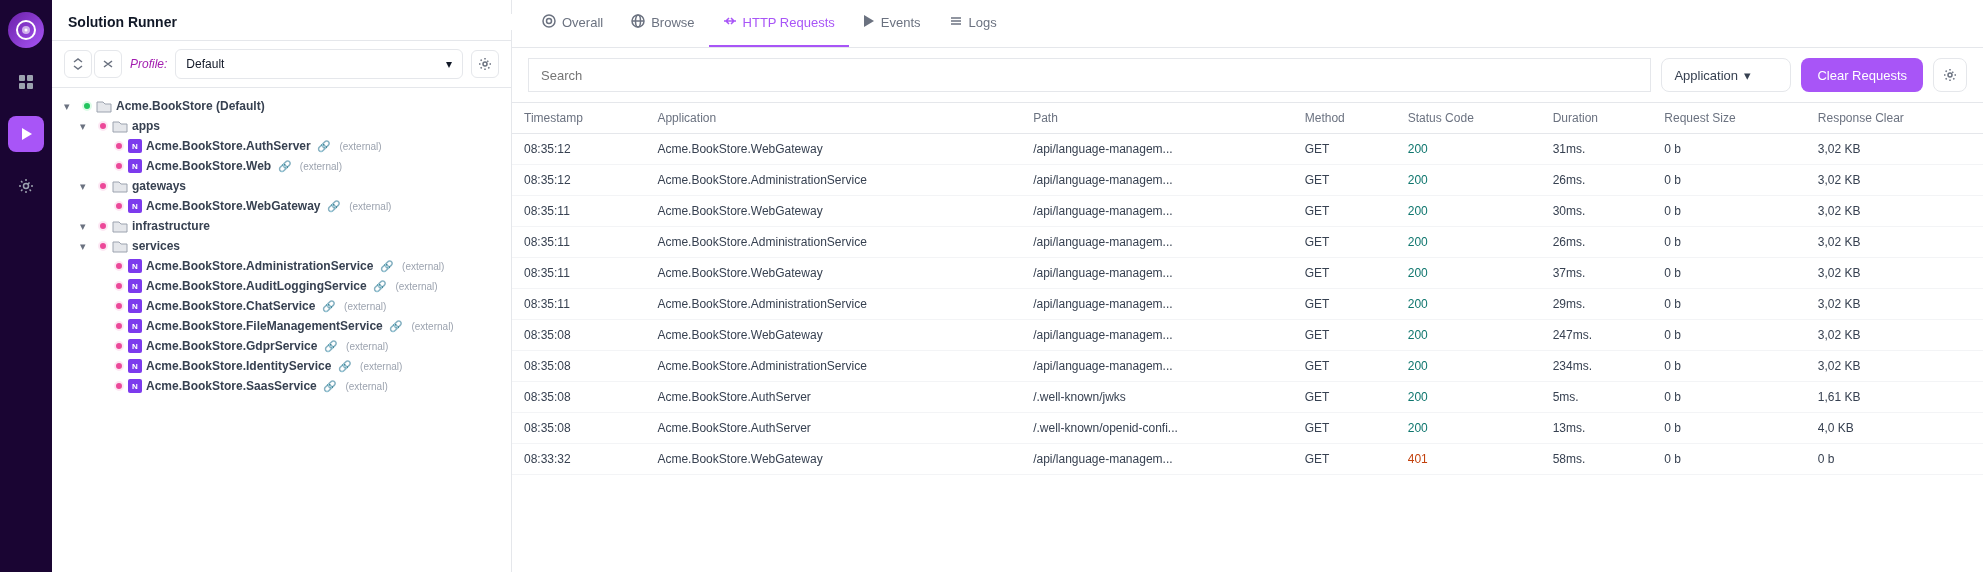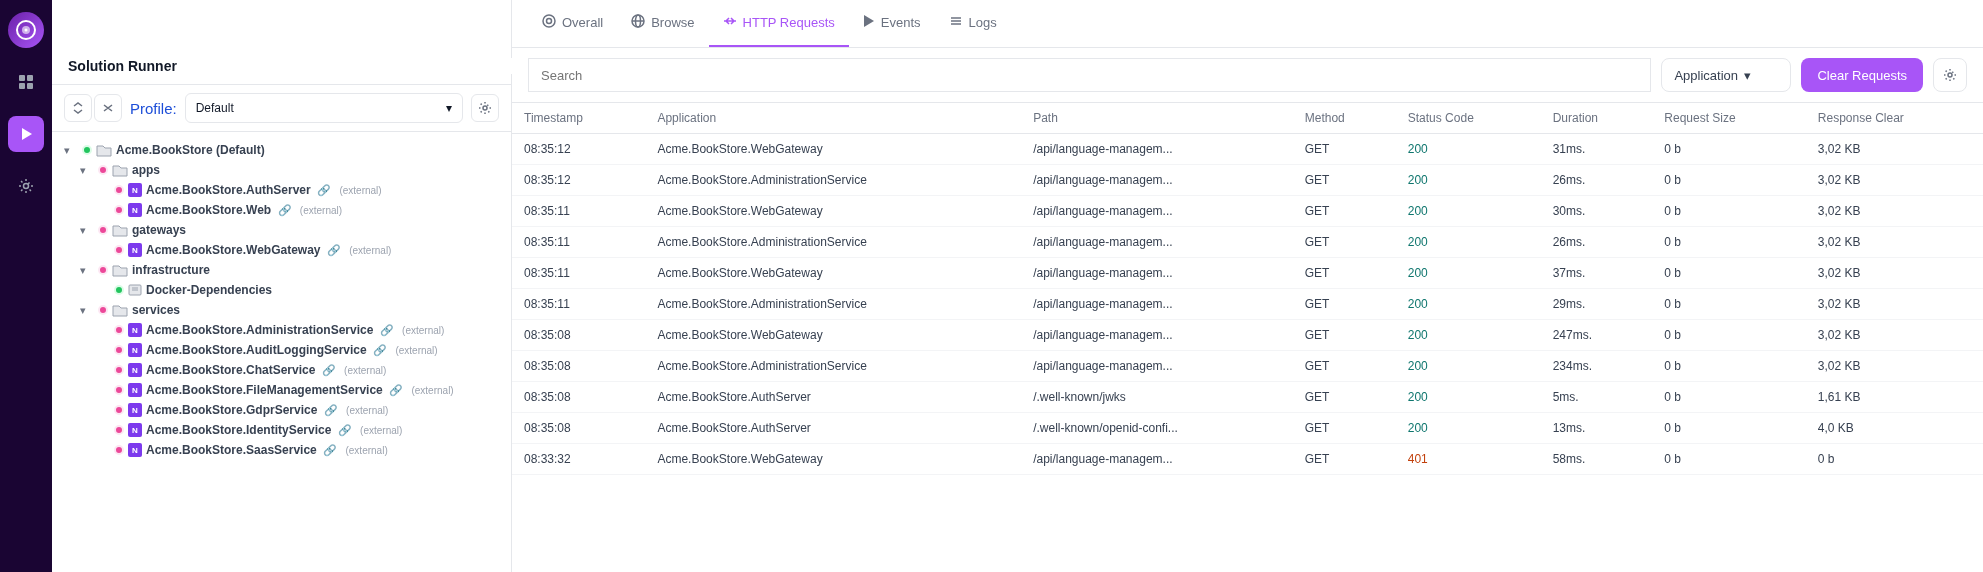--- a/index.html
+++ b/index.html
@@ -49,21 +49,20 @@
       padding: 14px 16px 10px;
       border-bottom: 1px solid #e5e7eb;
       display: flex;
       align-items: center;
       justify-content: space-between;
     }
     .solution-panel .header-title {
       font-size: 14px;
       font-weight: 600;
       color: #111827;
-      margin-top: 44px;
     }
     .solution-panel .toolbar {
       display: flex;
       align-items: center;
       padding: 8px 12px;
       gap: 8px;
       border-bottom: 1px solid #e5e7eb;
     }
     .collapse-btns {
       display: flex;
@@ -72,21 +71,21 @@
     .collapse-btn {
       width: 28px; height: 28px;
       border: 1px solid #e5e7eb;
       border-radius: 6px;
       background: white;
       display: flex; align-items: center; justify-content: center;
       cursor: pointer;
       color: #6b7280;
       font-size: 12px;
     }
-    .profile-label { font-size: 15px; color: #1d4ed8; }
+    .profile-label { font-size: 12px; color: #a21caf; font-style: italic; }
     .profile-select {
       flex: 1;
       height: 30px;
       border: 1px solid #e5e7eb;
       border-radius: 6px;
       background: white;
       padding: 0 10px;
       font-size: 12px;
       color: #111827;
       cursor: pointer;
@@ -353,30 +352,20 @@
       <span class="tree-badge">(external)</span>
     </div>
 
     <div class="tree-item indent-1">
       <span class="tree-chevron">▾</span>
       <span class="dot-pink"></span>
       <svg width="16" height="14" viewBox="0 0 16 14" fill="none">
         <path d="M1 3h6l2 2h6v8H1z" fill="#e5e7eb" stroke="#9ca3af" stroke-width="1"></path>
       </svg>
       <span class="tree-label">infrastructure</span>
-    </div>
-    <div class="tree-item indent-2">
-      <span class="tree-chevron"></span>
-      <span class="dot-green"></span>
-      <svg width="14" height="14" viewBox="0 0 14 14" fill="none">
-        <rect x="1" y="2" width="12" height="10" rx="1" fill="#e5e7eb" stroke="#9ca3af" stroke-width="1"></rect>
-        <line x1="4" y1="5" x2="10" y2="5" stroke="#9ca3af" stroke-width="1"></line>
-        <line x1="4" y1="7" x2="10" y2="7" stroke="#9ca3af" stroke-width="1"></line>
-      </svg>
-      <span class="tree-label">Docker-Dependencies</span>
     </div>
 
     <div class="tree-item indent-1">
       <span class="tree-chevron">▾</span>
       <span class="dot-pink"></span>
       <svg width="16" height="14" viewBox="0 0 16 14" fill="none">
         <path d="M1 3h6l2 2h6v8H1z" fill="#e5e7eb" stroke="#9ca3af" stroke-width="1"></path>
       </svg>
       <span class="tree-label">services</span>
     </div>

